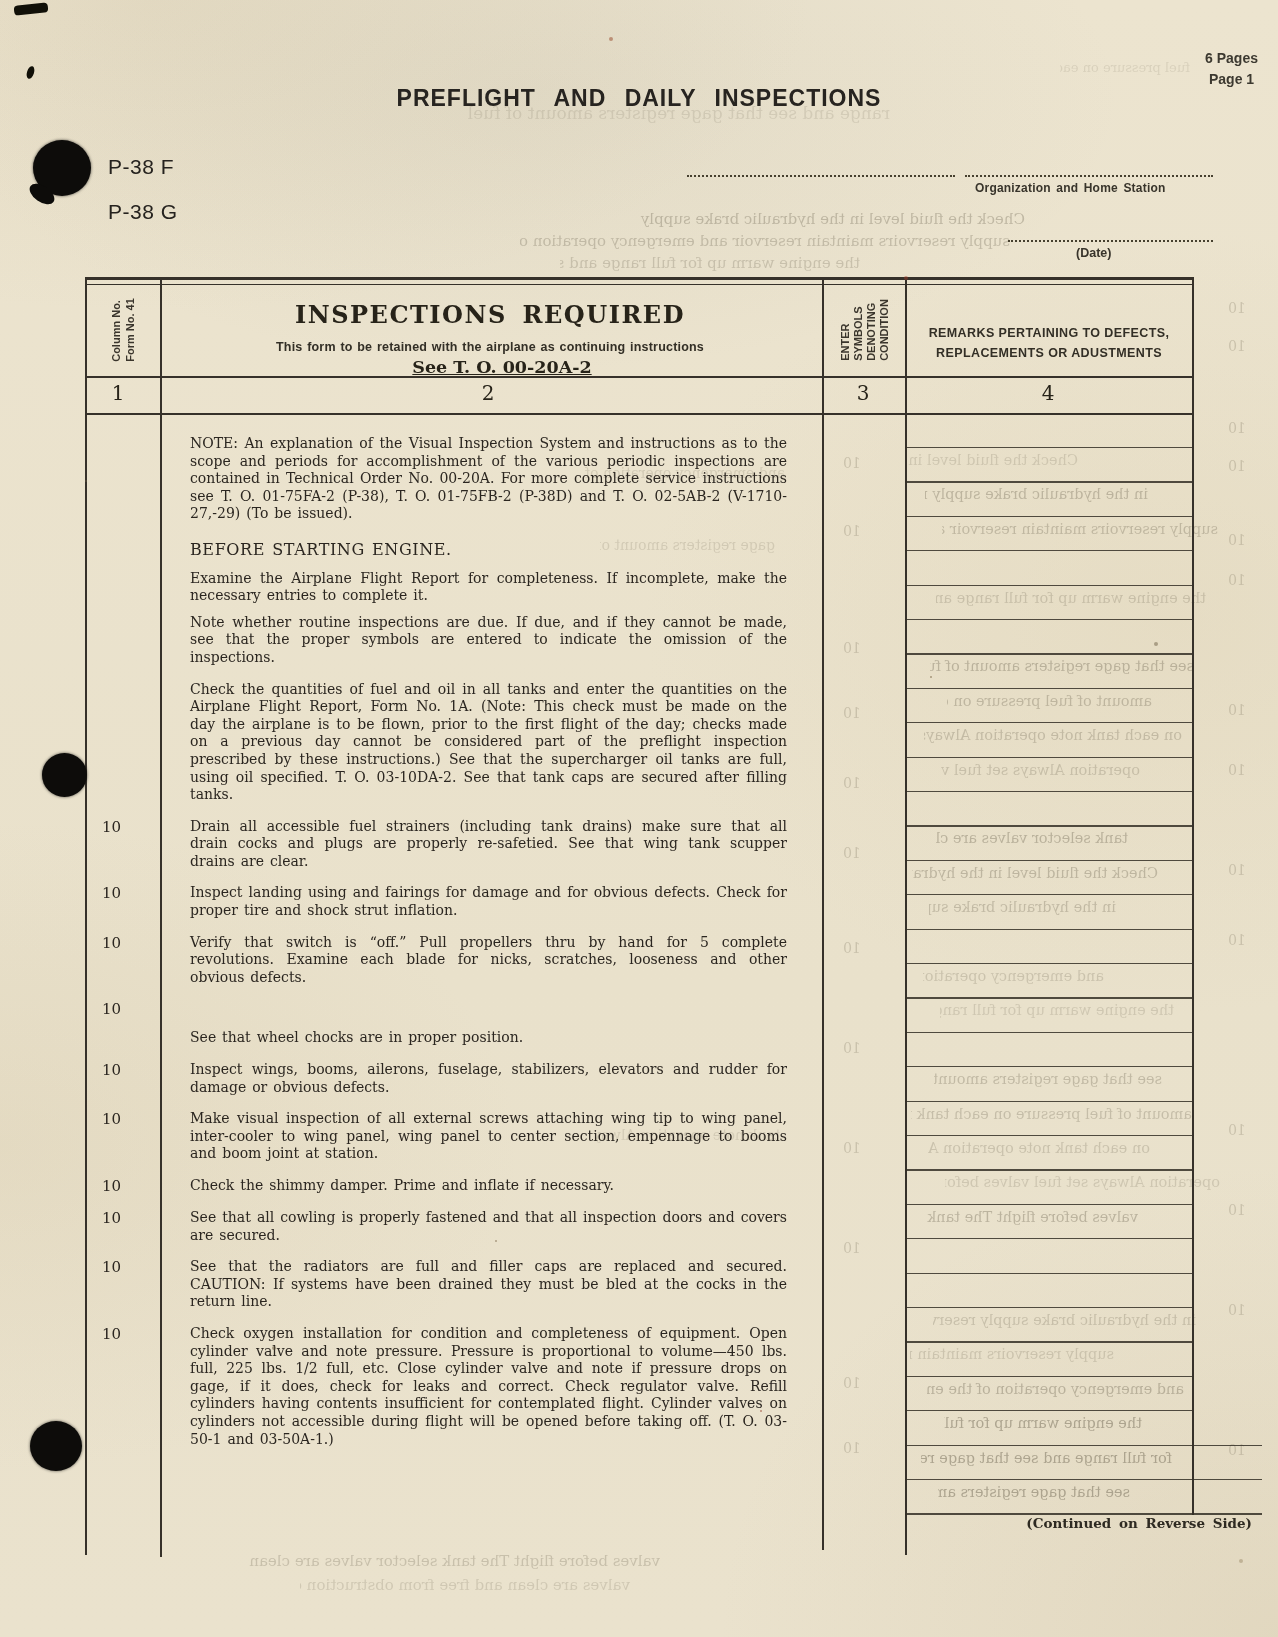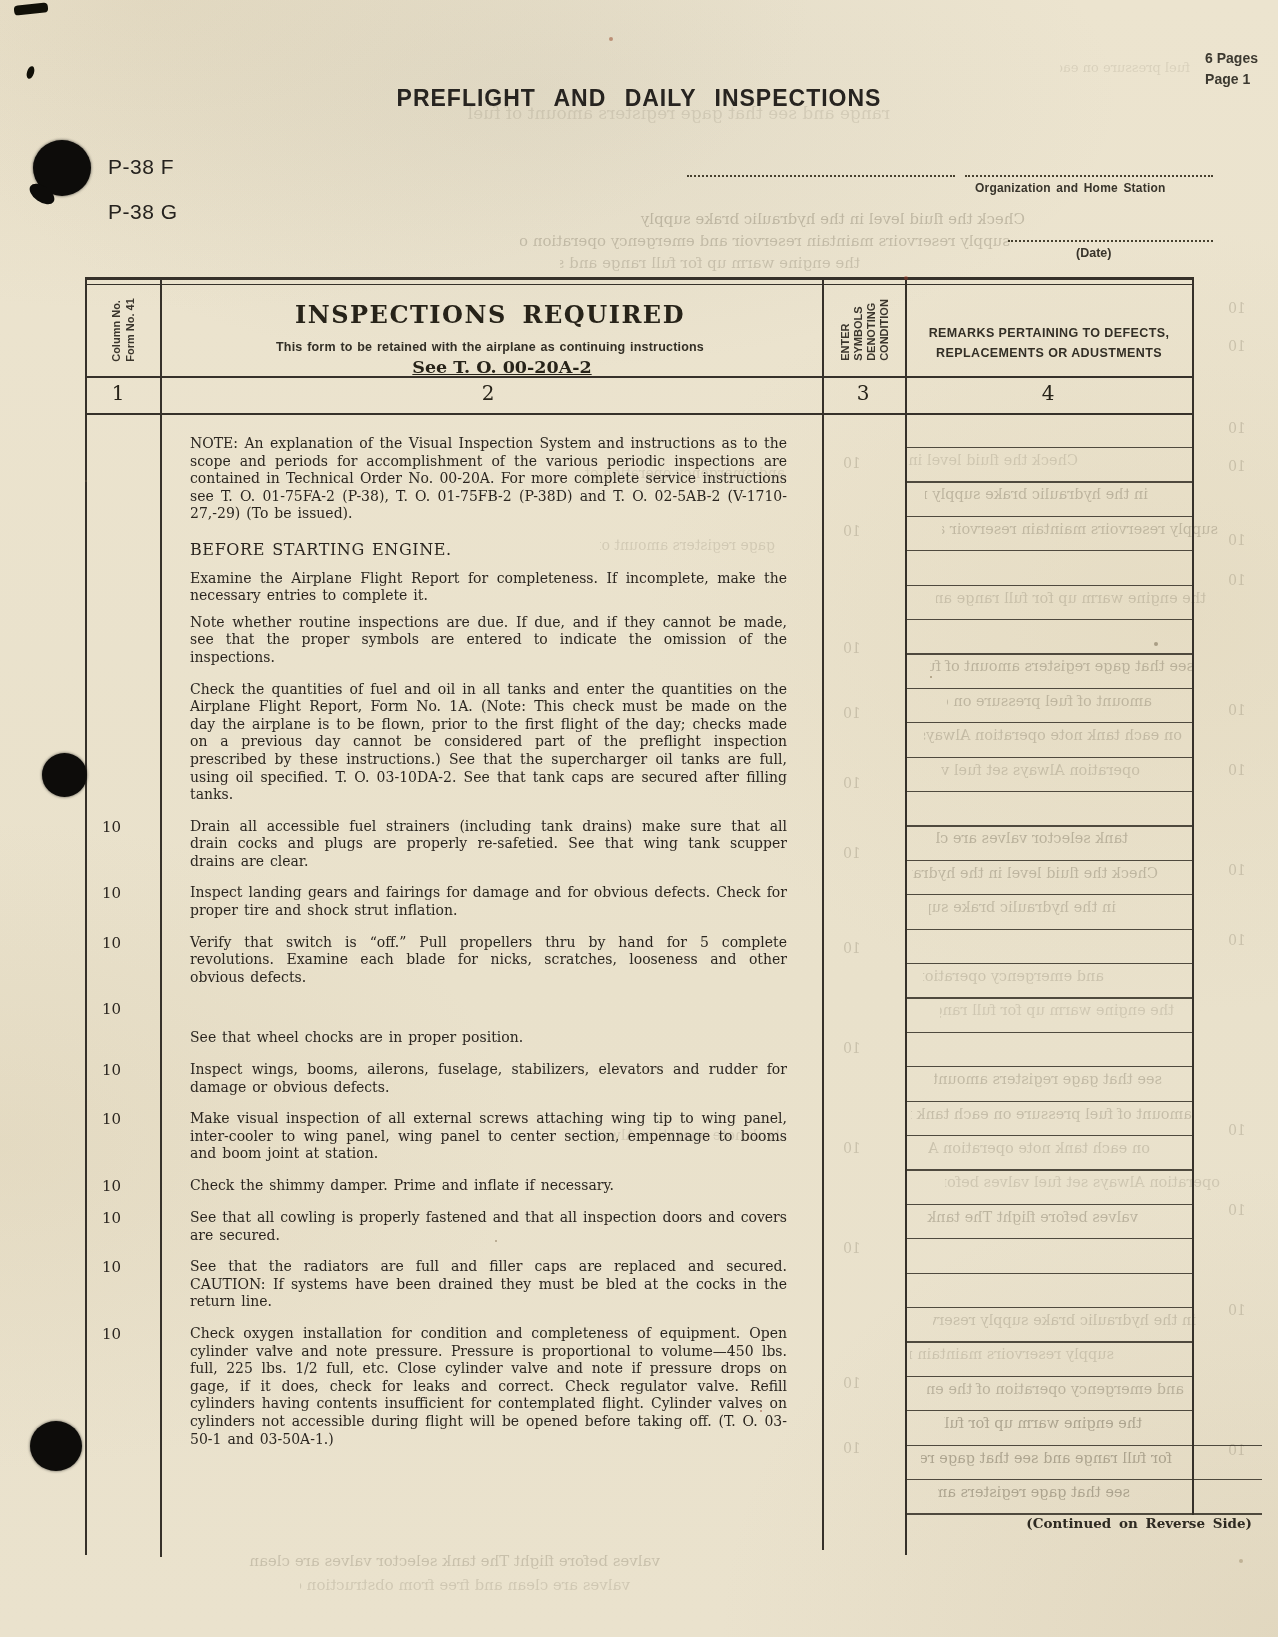--- a/index.html
+++ b/index.html
@@ -27,21 +27,21 @@
       85px 480px 0 0 rgba(110,95,70,.45), 1240px 1560px 0 1px rgba(140,120,85,.4);}
   .bleed{position:absolute;transform:scaleX(-1);filter:blur(.55px);color:#5f5744;
     white-space:nowrap;overflow:hidden;z-index:1;font-family:"DejaVu Serif",serif;}
   .bleed-num{position:absolute;transform:scaleX(-1);filter:blur(.5px);color:#6a614c;
     font-size:14px;z-index:1;font-family:"DejaVu Serif",serif;}
   
   .rule{position:absolute;background:#36312a;z-index:2;}
   .rule-light{position:absolute;background:rgba(52,47,38,.85);z-index:2;}
   
   .sans{font-family:"Liberation Sans","DejaVu Sans",sans-serif;}
-  .page-info{right:20px;top:48px;text-align:left;font-weight:bold;font-size:14px;color:#3c3930;line-height:21px;z-index:3;}
+  .page-info{right:20px;top:48px;text-align:center;font-weight:bold;font-size:14px;color:#3c3930;line-height:21px;z-index:3;}
   .doc-title{left:0;top:85px;width:1278px;text-align:center;font-weight:bold;font-size:23px;
     letter-spacing:1px;word-spacing:11px;color:#272420;z-index:3;}
   .model{left:108px;font-weight:normal;font-size:21px;letter-spacing:.5px;color:#25221e;z-index:3;}
   .dotline{position:absolute;height:0;border-bottom:2px dotted #46402f;z-index:3;}
   .sig-label{position:absolute;font-weight:bold;color:#38342b;z-index:3;}
   .vrot{position:absolute;transform:translate(-50%,-50%) rotate(-90deg);transform-origin:center;
     font-weight:bold;color:#3a352c;text-align:left;white-space:nowrap;z-index:3;}
   .col2-title{font-weight:bold;font-size:24px;letter-spacing:1.5px;word-spacing:6px;text-align:center;z-index:3;color:#272319;}
   .col2-sub{font-weight:bold;font-size:12.5px;letter-spacing:.2px;word-spacing:1px;text-align:center;z-index:3;color:#332f26;}
   .col2-ref{font-weight:bold;font-size:17.5px;text-align:center;z-index:3;color:#272319;}
@@ -176,21 +176,21 @@
         <div class="row" style="margin-top: 14px;">
           <div class="num"></div>
           <div class="txt">Check the quantities of fuel and oil in all tanks and enter the quantities on the Airplane Flight Report, Form No. 1A. (Note: This check must be made on the day the airplane is to be flown, prior to the first flight of the day; checks made on a previous day cannot be considered part of the preflight inspection prescribed by these instructions.) See that the supercharger oil tanks are full, using oil specified. T. O. 03-10DA-2. See that tank caps are secured after filling tanks.</div>
         </div>
         <div class="row" style="margin-top: 14px;">
           <div class="num">10</div>
           <div class="txt">Drain all accessible fuel strainers (including tank drains) make sure that all drain cocks and plugs are properly re-safetied. See that wing tank scupper drains are clear.</div>
         </div>
         <div class="row" style="margin-top: 14px;">
           <div class="num">10</div>
-          <div class="txt">Inspect landing gears and fairings for damage and for obvious defects. Check for proper tire and shock strut inflation.</div>
+          <div class="txt">Inspect landing using and fairings for damage and for obvious defects. Check for proper tire and shock strut inflation.</div>
         </div>
         <div class="row" style="margin-top: 14px;">
           <div class="num">10</div>
           <div class="txt">Verify that switch is “off.” Pull propellers thru by hand for 5 complete revolutions. Examine each blade for nicks, scratches, looseness and other obvious defects.</div>
         </div>
         <div class="row" style="margin-top: 14px;">
           <div class="num">10</div>
         </div>
         <div class="row" style="margin-top: 11px;">
           <div class="num"></div>

